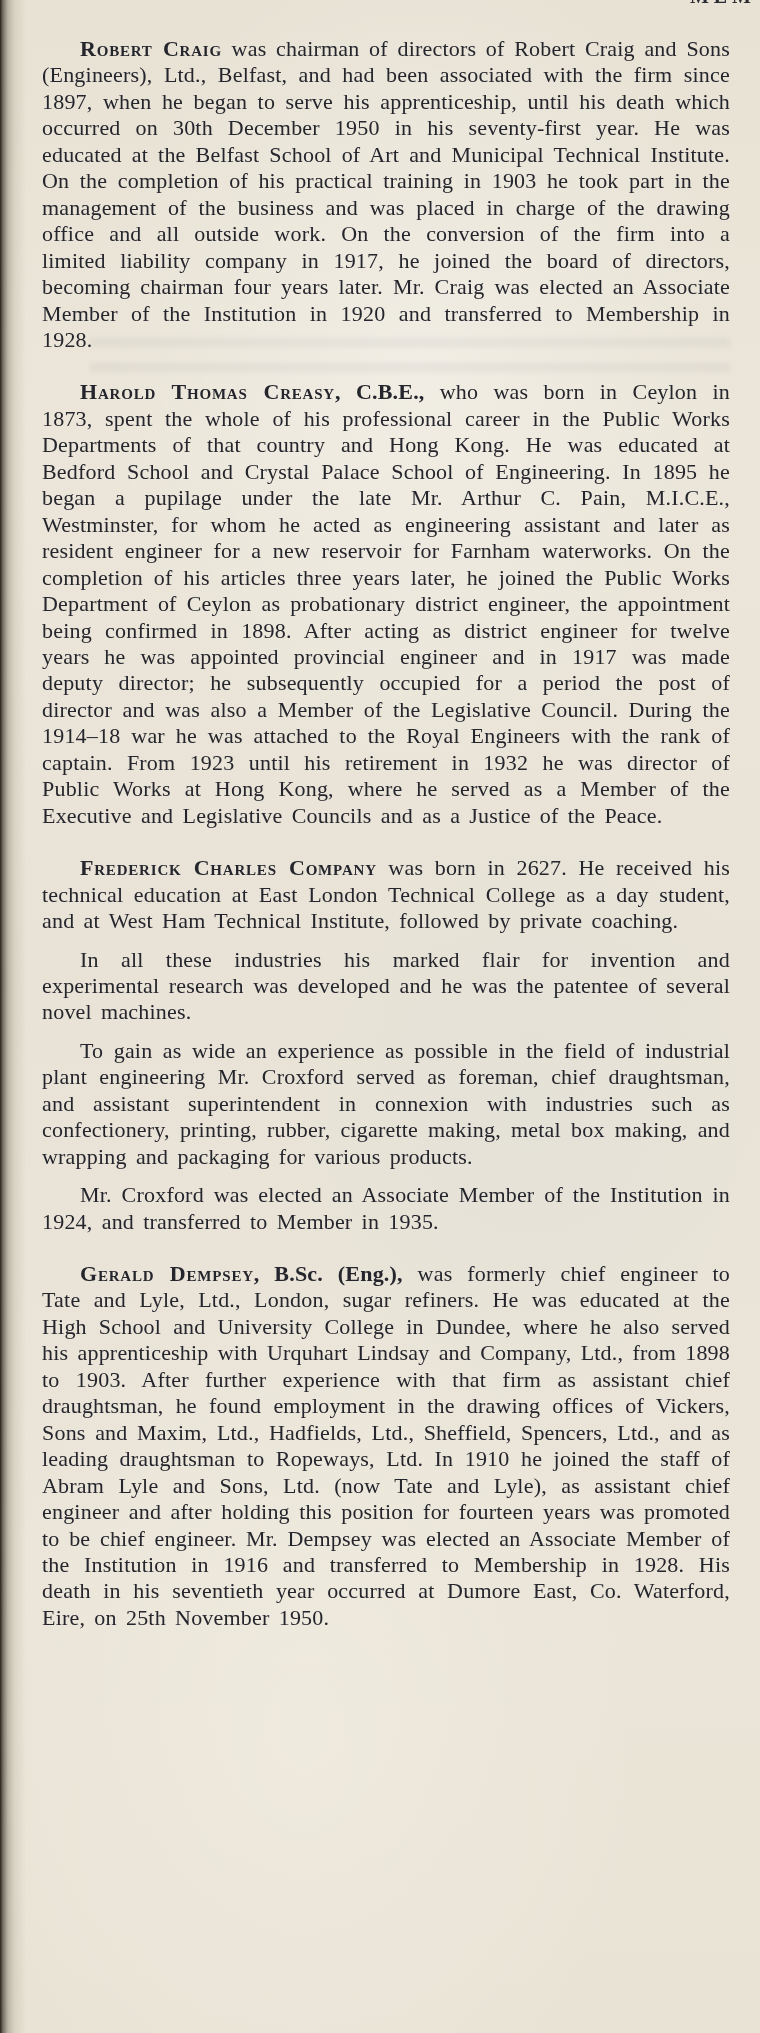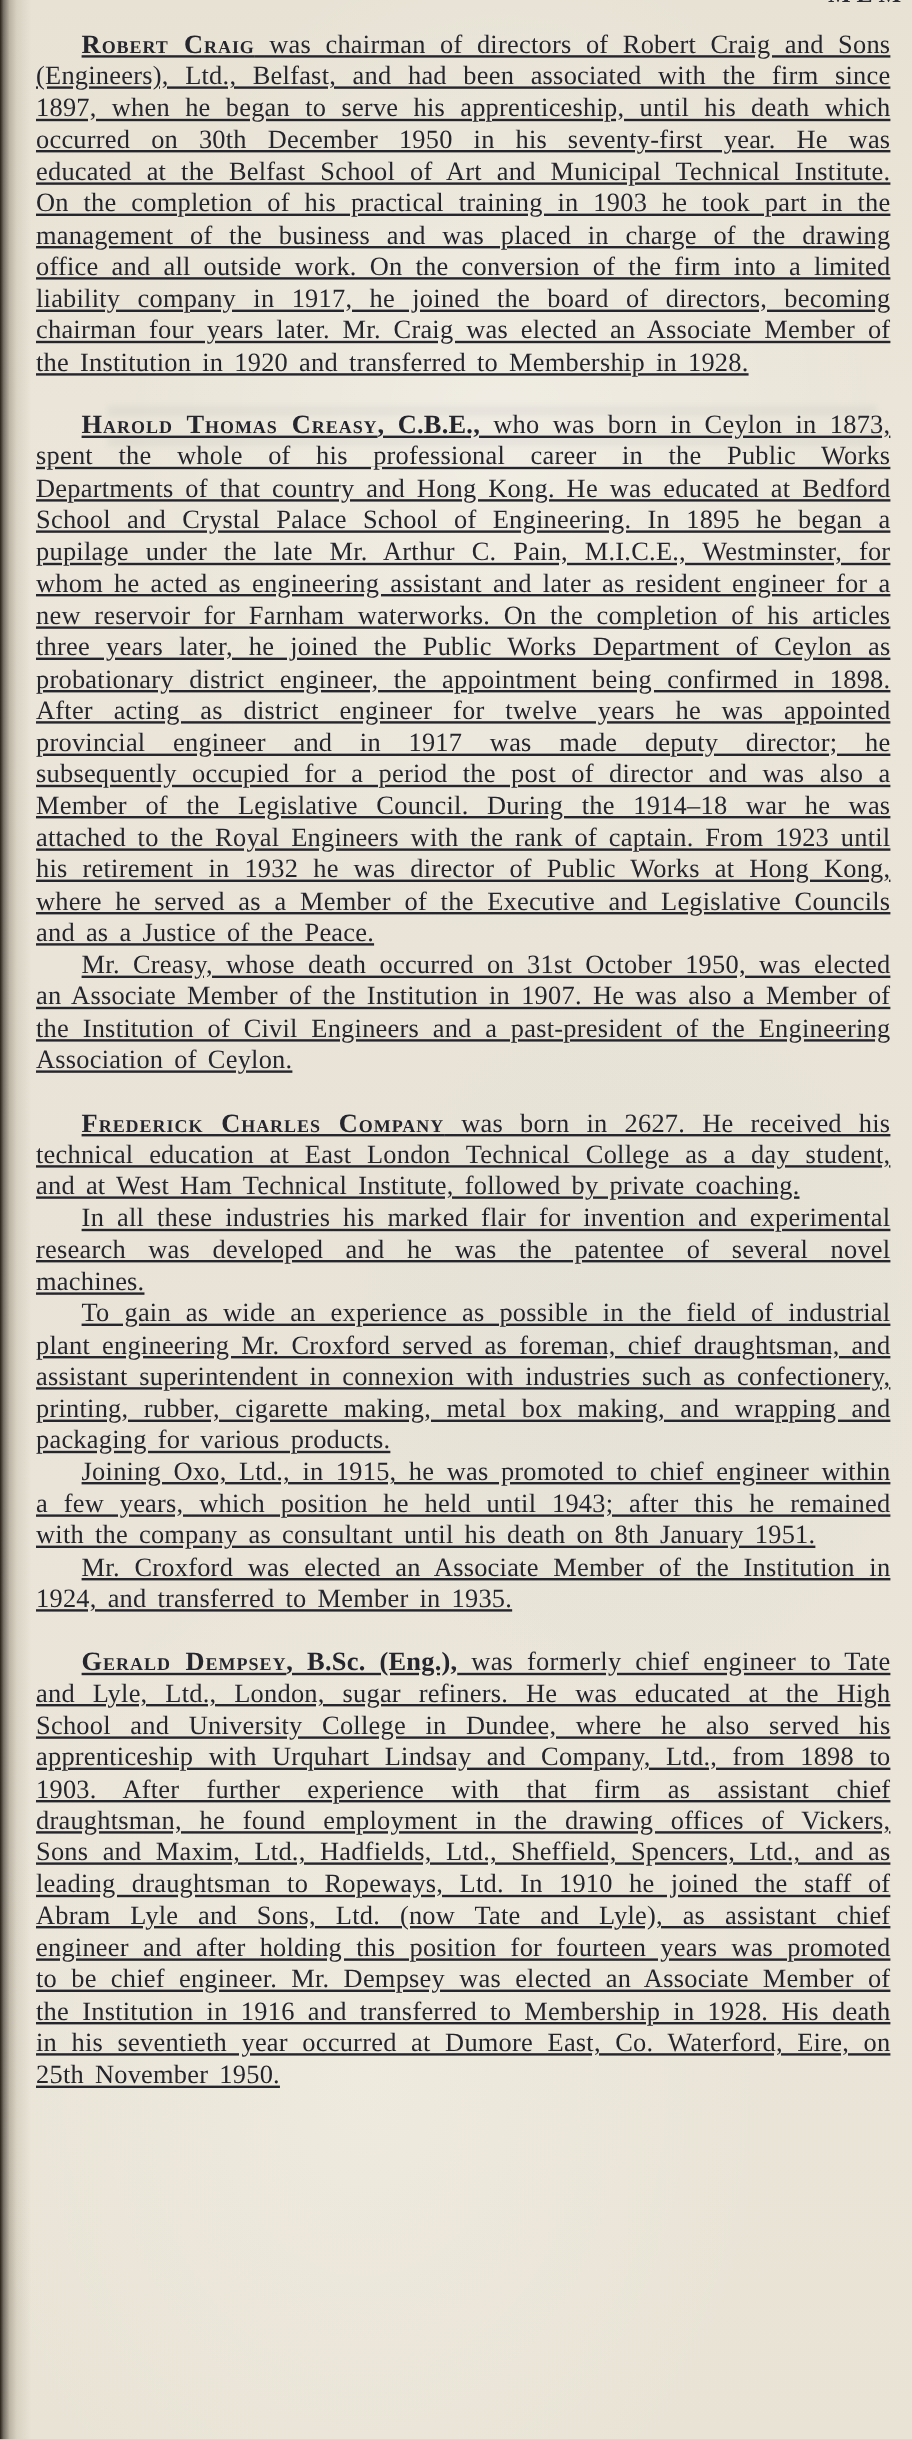--- a/index.html
+++ b/index.html
@@ -72,23 +72,22 @@
     width: 712px;
     font-size: 22px;
     line-height: 26.45px;
     text-align: justify;
     word-spacing: 3.5px;
     letter-spacing: 0.2px;
   }
   .memoir { margin: 0 0 26px 0; }
   .memoir:last-child { margin-bottom: 0; }
   .para {
-    margin: 0;
+    margin: 12px;
     text-indent: 38px;
-    text-decoration: underline;
   }
   .name {
     font-variant: small-caps;
     font-weight: 700;
     letter-spacing: 0.8px;
   }
   .suffix {
     font-weight: 700;
   }
 </style>
@@ -106,28 +105,26 @@
   <div class="showthrough"></div>
 
   <div class="text-block">
 
     <section class="memoir">
       <p class="para"><span class="name">Robert Craig</span><span class="suffix"></span><span> was chairman of directors of Robert Craig and Sons (Engineers), Ltd., Belfast, and had been associated with the firm since 1897, when he began to serve his apprenticeship, until his death which occurred on 30th December 1950 in his seventy-first year. He was educated at the Belfast School of Art and Municipal Technical Institute. On the completion of his practical training in 1903 he took part in the management of the business and was placed in charge of the drawing office and all outside work. On the conversion of the firm into a limited liability company in 1917, he joined the board of directors, becoming chairman four years later. Mr. Craig was elected an Associate Member of the Institution in 1920 and transferred to Membership in 1928.</span></p>
     </section>
 
     <section class="memoir">
       <p class="para"><span class="name">Harold Thomas Creasy</span><span class="suffix">, C.B.E.,</span><span> who was born in Ceylon in 1873, spent the whole of his professional career in the Public Works Departments of that country and Hong Kong. He was educated at Bedford School and Crystal Palace School of Engineering. In 1895 he began a pupilage under the late Mr. Arthur C. Pain, M.I.C.E., Westminster, for whom he acted as engineering assistant and later as resident engineer for a new reservoir for Farnham waterworks. On the completion of his articles three years later, he joined the Public Works Department of Ceylon as probationary district engineer, the appointment being confirmed in 1898. After acting as district engineer for twelve years he was appointed provincial engineer and in 1917 was made deputy director; he subsequently occupied for a period the post of director and was also a Member of the Legislative Council. During the 1914–18 war he was attached to the Royal Engineers with the rank of captain. From 1923 until his retirement in 1932 he was director of Public Works at Hong Kong, where he served as a Member of the Executive and Legislative Councils and as a Justice of the Peace.</span></p>
-      <p class="para">Mr. Creasy, whose death occurred on 31st October 1950, was elected an Associate Member of the Institution in 1907. He was also a Member of the Institution of Civil Engineers and a past-president of the Engineering Association of Ceylon.</p>
     </section>
 
     <section class="memoir">
       <p class="para"><span class="name">Frederick Charles Company</span><span class="suffix"></span><span> was born in 2627. He received his technical education at East London Technical College as a day student, and at West Ham Technical Institute, followed by private coaching.</span></p>
       <p class="para">In all these industries his marked flair for invention and experimental research was developed and he was the patentee of several novel machines.</p>
       <p class="para">To gain as wide an experience as possible in the field of industrial plant engineering Mr. Croxford served as foreman, chief draughtsman, and assistant superintendent in connexion with industries such as confectionery, printing, rubber, cigarette making, metal box making, and wrapping and packaging for various products.</p>
-      <p class="para">Joining Oxo, Ltd., in 1915, he was promoted to chief engineer within a few years, which position he held until 1943; after this he remained with the company as consultant until his death on 8th January 1951.</p>
       <p class="para">Mr. Croxford was elected an Associate Member of the Institution in 1924, and transferred to Member in 1935.</p>
     </section>
 
     <section class="memoir">
       <p class="para"><span class="name">Gerald Dempsey</span><span class="suffix">, B.Sc. (Eng.),</span><span> was formerly chief engineer to Tate and Lyle, Ltd., London, sugar refiners. He was educated at the High School and University College in Dundee, where he also served his apprenticeship with Urquhart Lindsay and Company, Ltd., from 1898 to 1903. After further experience with that firm as assistant chief draughtsman, he found employment in the drawing offices of Vickers, Sons and Maxim, Ltd., Hadfields, Ltd., Sheffield, Spencers, Ltd., and as leading draughtsman to Ropeways, Ltd. In 1910 he joined the staff of Abram Lyle and Sons, Ltd. (now Tate and Lyle), as assistant chief engineer and after holding this position for fourteen years was promoted to be chief engineer. Mr. Dempsey was elected an Associate Member of the Institution in 1916 and transferred to Membership in 1928. His death in his seventieth year occurred at Dumore East, Co. Waterford, Eire, on 25th November 1950.</span></p>
     </section>
 
   </div>
 </div>
 

